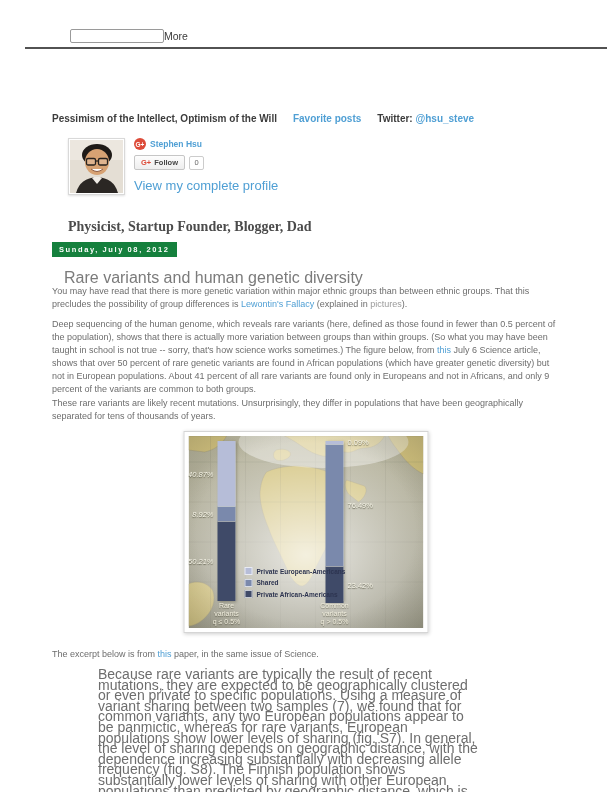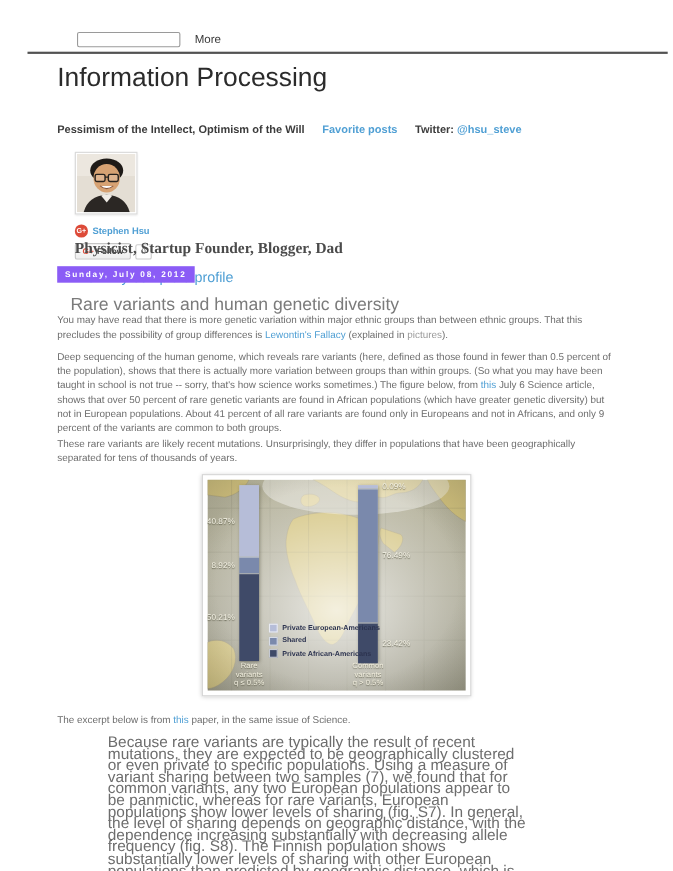--- a/index.html
+++ b/index.html
@@ -5,34 +5,34 @@
   html,body{margin:0;padding:0;background:#fff;}
   .page{position:relative;width:612px;height:792px;margin:0 auto;background:#fff;
         font-family:"Liberation Sans",sans-serif;overflow:hidden;}
 
   
   .navbar{position:absolute;top:24px;left:25px;right:5px;height:23px;
           border-bottom:2px solid #525252;display:flex;align-items:center;
           font-size:10.5px;color:#3a3a3a;}
   .search-input{margin-left:45px;width:86px;height:12px;border:1px solid #9a9a9a;
           border-radius:2px;font-size:9px;padding:0 3px;outline:none;}
-  .more-link{margin-left:13px;color:#3a3a3a;text-decoration:none;cursor:pointer;}
+  .more-link{margin-left:0;color:#3a3a3a;text-decoration:none;cursor:pointer;}
   .nav-right{margin-left:auto;display:flex;gap:14px;padding-right:8px;align-items:center;}
   .nav-link{color:#3a3a3a;text-decoration:none;cursor:pointer;}
 
   
   .blog-title{position:absolute;top:57px;left:52px;margin:0;font-size:24px;
           font-weight:normal;color:#2b2b2b;letter-spacing:0;}
   .subtitle-row{position:absolute;top:113px;left:52px;display:flex;gap:16px;
           font-size:10px;font-weight:bold;color:#3c3c3c;white-space:nowrap;}
   .link{color:#4f9fd4;text-decoration:none;cursor:pointer;}
   .muted-link{color:#9a9a9a;text-decoration:none;cursor:pointer;}
 
   
-  .profile{position:absolute;top:138px;left:68px;display:flex;gap:9px;flex-direction:column;}
+  .profile{position:absolute;top:138px;left:68px;display:flex;gap:9px;}
   .avatar-frame{width:53px;height:53px;border:1px solid #d9d9d9;background:#fff;
           padding:1px;box-shadow:0 1px 2px rgba(0,0,0,.12);cursor:pointer;}
   .avatar-frame svg{display:block;}
   .profile-col{display:flex;flex-direction:column;}
   .name-row{display:flex;align-items:center;gap:4px;}
   .gplus-circle{width:12px;height:12px;border-radius:50%;background:#dd4b39;color:#fff;
           font-size:6.5px;font-weight:bold;display:flex;align-items:center;justify-content:center;}
   .profile-name{font-size:8.5px;font-weight:bold;color:#4f9fd4;text-decoration:none;cursor:pointer;}
   .follow-row{margin-top:5px;display:flex;align-items:center;gap:4px;}
   .follow-btn{display:flex;align-items:center;gap:3px;border:1px solid #c6c6c6;border-radius:2px;
@@ -40,60 +40,59 @@
           padding:2px 6px;font-weight:bold;cursor:pointer;font-family:inherit;}
   .gplus-red{color:#dd4b39;font-weight:bold;}
   .follow-count{border:1px solid #cccccc;border-radius:2px;font-size:7.5px;color:#666;
           padding:1.5px 4.5px;background:#fff;}
   .view-profile{margin-top:8px;font-size:13px;}
 
   .bio{position:absolute;top:219px;left:68px;font-family:"Liberation Serif",serif;
           font-weight:bold;font-size:14px;color:#4b4b4b;}
 
   
-  .date-badge{position:absolute;top:242px;left:52px;background:#8b5cf6;color:#fff;
+  .date-badge{position:absolute;top:242px;left:52px;background:#15803d;color:#fff;
           font-size:7.5px;font-weight:bold;letter-spacing:1.6px;padding:3px 7px;}
   .post-title{position:absolute;top:257px;left:52px;margin:12px;font-size:16px;
           font-weight:normal;color:#7b7b7b;}
   .para{position:absolute;left:52px;width:512px;margin:0;font-size:9px;
           line-height:13px;color:#6d6d6d;}
   #p1{top:285px;} #p2{top:318px;} #p3{top:397px;} #excerpt-intro{top:648px;}
   .bq{position:absolute;top:663px;left:92px;width:382px;margin:6px;font-size:14px;
           line-height:10.6px;color:#6d6d6d;}
 
   
   .figure{position:absolute;top:431px;left:50%;transform:translateX(-50%);
           background:#fff;border:1px solid #d5d5d5;padding:4px;
           box-shadow:0 1px 4px rgba(0,0,0,.2);cursor:pointer;}
   .chart-area{position:relative;width:235px;height:192px;overflow:hidden;}
   .chart-area svg.map{position:absolute;left:0;top:0;}
   .vbar{position:absolute;top:5px;height:160px;width:18px;
           box-shadow:1px 1px 3px rgba(40,40,20,.35);}
   .seg{position:absolute;left:0;width:100%;box-sizing:border-box;}
   .vlabel{position:absolute;transform:translateY(-50%);font-size:7.5px;color:#f7f5e8;
           text-shadow:0 1px 1px rgba(60,60,40,.7);white-space:nowrap;}
-  .vlabel.left{text-align:right;}
+  .vlabel.left{text-align:right;font-style:italic;}
   .bar-cap{position:absolute;top:166px;width:60px;text-align:center;font-size:7px;
           line-height:8px;color:#f2efdf;text-shadow:0 1px 1px rgba(60,60,40,.6);}
   .legend{position:absolute;left:56px;top:131px;}
   .legend-row{display:flex;align-items:center;gap:4px;margin-bottom:3.5px;}
   .legend-swatch{width:8px;height:8px;border:1px solid rgba(255,255,255,.7);box-sizing:border-box;}
   .legend-label{font-size:6.5px;font-weight:bold;color:#2d3450;white-space:nowrap;}
 </style>
 </head>
 <body>
 
 <div class="page">
 
   <div class="navbar">
     <input class="search-input" type="text" value="" style="">
     <a class="more-link">More</a>
   </div>
 
-  <h1 class="blog-title">Information Processing</h1>
 
   <div class="subtitle-row">
     <span>Pessimism of the Intellect, Optimism of the Will</span>
     <a class="link">Favorite posts</a>
     <span>
       <span>Twitter:</span>
       <a class="link">@hsu_steve</a>
     </span>
   </div>
 

